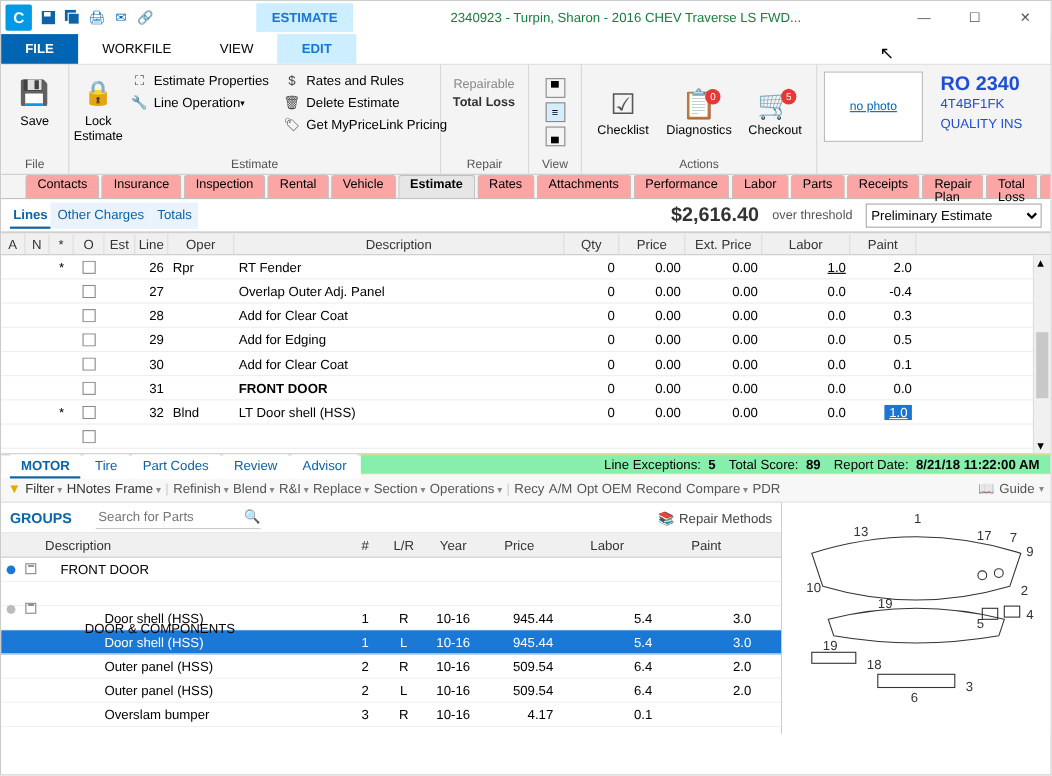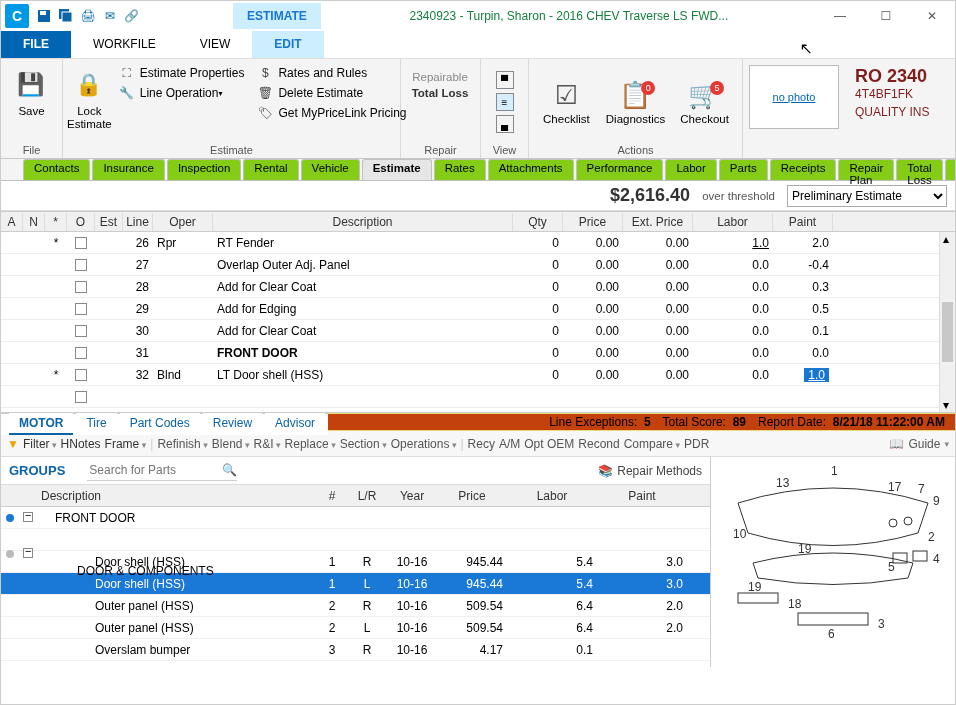--- a/index.html
+++ b/index.html
@@ -34,26 +34,26 @@
 .repair-col { width: 70px; display: flex; flex-direction: column; align-items: center; padding-top: 6px; color: #888; }
 .repair-col .it { margin: 2px 0; font-size: 11.5px; text-align: center; }
 .view-col { width: 40px; display: flex; flex-direction: column; align-items: center; padding-top: 6px; }
 .view-col .sq { width: 18px; height: 18px; border: 1px solid #888; margin: 2px 0; display:flex; align-items:center; justify-content:center; font-size:10px; }
 .actions-group .body { align-items: center; gap: 10px; padding: 4px 8px; }
 .action-btn { display: flex; flex-direction: column; align-items: center; width: 66px; cursor: pointer; position: relative; }
 .action-btn .ic { font-size: 26px; height: 34px; display:flex; align-items:center; }
 .action-btn .lbl { font-size: 11.5px; }
 .badge { position: absolute; top: 2px; right: 10px; width: 14px; height: 14px; background: #e53935; color: #fff; border-radius: 50%; font-size: 9px; display:flex; align-items:center; justify-content:center; }
 .photo-box { width: 90px; height: 64px; border: 1px solid #bbb; background: #fff; display:flex; align-items:center; justify-content:center; color: #0066b3; font-size: 11px; text-decoration: underline; margin: 6px; }
-.vehicle-info { padding: 8px 10px; font-size: 15px; color:#7f1d1d; line-height:18px; overflow:hidden; white-space:nowrap; }
+.vehicle-info { padding: 8px 10px; font-size: 15px; color:#1d4ed8; line-height:18px; overflow:hidden; white-space:nowrap; }
 .vehicle-info .ro { font-size: 18px; font-weight: bold; }
 
 
 .doctabs { height: 22px; background: #f4f4f4; border-bottom: 1px solid #c0c0c0; display:flex; padding-left: 22px; }
-.doctab { padding: 2px 10px; margin-right: 2px; background: #84cc16; border: 1px solid #c0c0c0; border-bottom: none; border-radius: 3px 3px 0 0; font-size: 11.5px; cursor:pointer; }
+.doctab { padding: 2px 10px; margin-right: 2px; background: #fca5a5; border: 1px solid #c0c0c0; border-bottom: none; border-radius: 3px 3px 0 0; font-size: 11.5px; cursor:pointer; }
 .doctab.active { background: #e6e6e6; font-weight: bold; }
 
 
 .est-header { height: 30px; display:flex; align-items:center; border-bottom: 1px solid #ddd; padding: 0 8px; }
 .est-subtabs { display: flex; }
 .est-subtab { padding: 4px 3px; cursor:pointer; font-size: 12px; }
 .est-subtab.active { color: #0b63a8; font-weight: bold; border-bottom: 2px solid #0b63a8; }
 .est-subtab.link { color: #0b63a8; }
 .est-header .total { margin-left: auto; font-size: 18px; font-weight: bold; color: #333; }
 .est-header .thr { margin: 0 12px; color: #555; font-size: 11.5px; }
@@ -77,21 +77,21 @@
 .lines-scroll { position:absolute; right:0; top:0; bottom:0; width:16px; background:#f0f0f0; border-left:1px solid #ddd; }
 .lines-scroll .thumb { position:absolute; top:70px; left:2px; right:2px; height:60px; background:#c8c8c8; }
 .lines-wrap { position: relative; height: 180px; overflow:hidden; }
 .lines-content { position:absolute; top:0; left:0; right:16px; }
 
 
 .motor-tabs { height: 22px; display:flex; align-items:flex-end; padding-left: 8px; background:#fff; border-top:1px solid #ccc; }
 .motor-tab { padding: 3px 10px; margin-right: 3px; background:#fff; border-bottom:2px solid transparent; font-size:12px; color:#333; cursor:pointer; }
 .motor-tab.active { color: #0b63a8; font-weight: bold; border-bottom:2px solid #0b63a8; }
 .motor-tab.link { color: #0b63a8; }
-.motor-info { background: #c2410c; height: 18px; display:flex; align-items:center; justify-content:flex-end; padding: 0 10px; font-size:11.5px; gap:12px; border-top:1px solid #e8d878; border-bottom:1px solid #e8d878;}
+.motor-info { background: #86efac; height: 18px; display:flex; align-items:center; justify-content:flex-end; padding: 0 10px; font-size:11.5px; gap:12px; border-top:1px solid #e8d878; border-bottom:1px solid #e8d878;}
 .motor-toolbar { height: 26px; background:#f7f7f7; border-bottom:1px solid #ddd; display:flex; align-items:center; padding: 0 6px; gap:4px; font-size:12px; color:#555; }
 .motor-toolbar .sep { color:#ccc; }
 .motor-toolbar .drop::after { content:" \25BE"; color:#888; font-size:9px; }
 .motor-toolbar .guide { margin-left:auto; display:flex; align-items:center; gap:4px; }
 
 .motor-body { display:flex; height: 210px; }
 .groups-panel { width: 710px; display:flex; flex-direction:column; border-right:1px solid #ccc; }
 .groups-hdr { height: 28px; display:flex; align-items:center; padding: 0 8px; border-bottom:1px solid #ddd; }
 .groups-hdr .title { color:#0b63a8; font-weight:bold; font-size:13px; }
 .groups-hdr .search { margin-left: 22px; position:relative; }
@@ -260,20 +260,25 @@
     <div class="doctab">Performance</div>
     <div class="doctab">Labor</div>
     <div class="doctab">Parts</div>
     <div class="doctab">Receipts</div>
     <div class="doctab">Repair Plan</div>
     <div class="doctab">Total Loss</div>
     <div class="doctab">Notes</div>
   </div>
 
 <div class="est-header">
+ <div class="est-subtabs">
+  <div class="est-subtab active">Lines</div>
+  <div class="est-subtab link" style="background:#eaf3fb; padding:4px 6px;">Other Charges</div>
+  <div class="est-subtab link" style="background:#eaf3fb; padding:4px 6px;">Totals</div>
+ </div>
  <div class="total">$2,616.40</div>
  <div class="thr">over threshold</div>
  <select><option>Preliminary Estimate</option></select>
 </div>
 
 <div class="lines-table">
  <div class="lines-head">
    <div>A</div>
    <div>N</div>
    <div>*</div>

